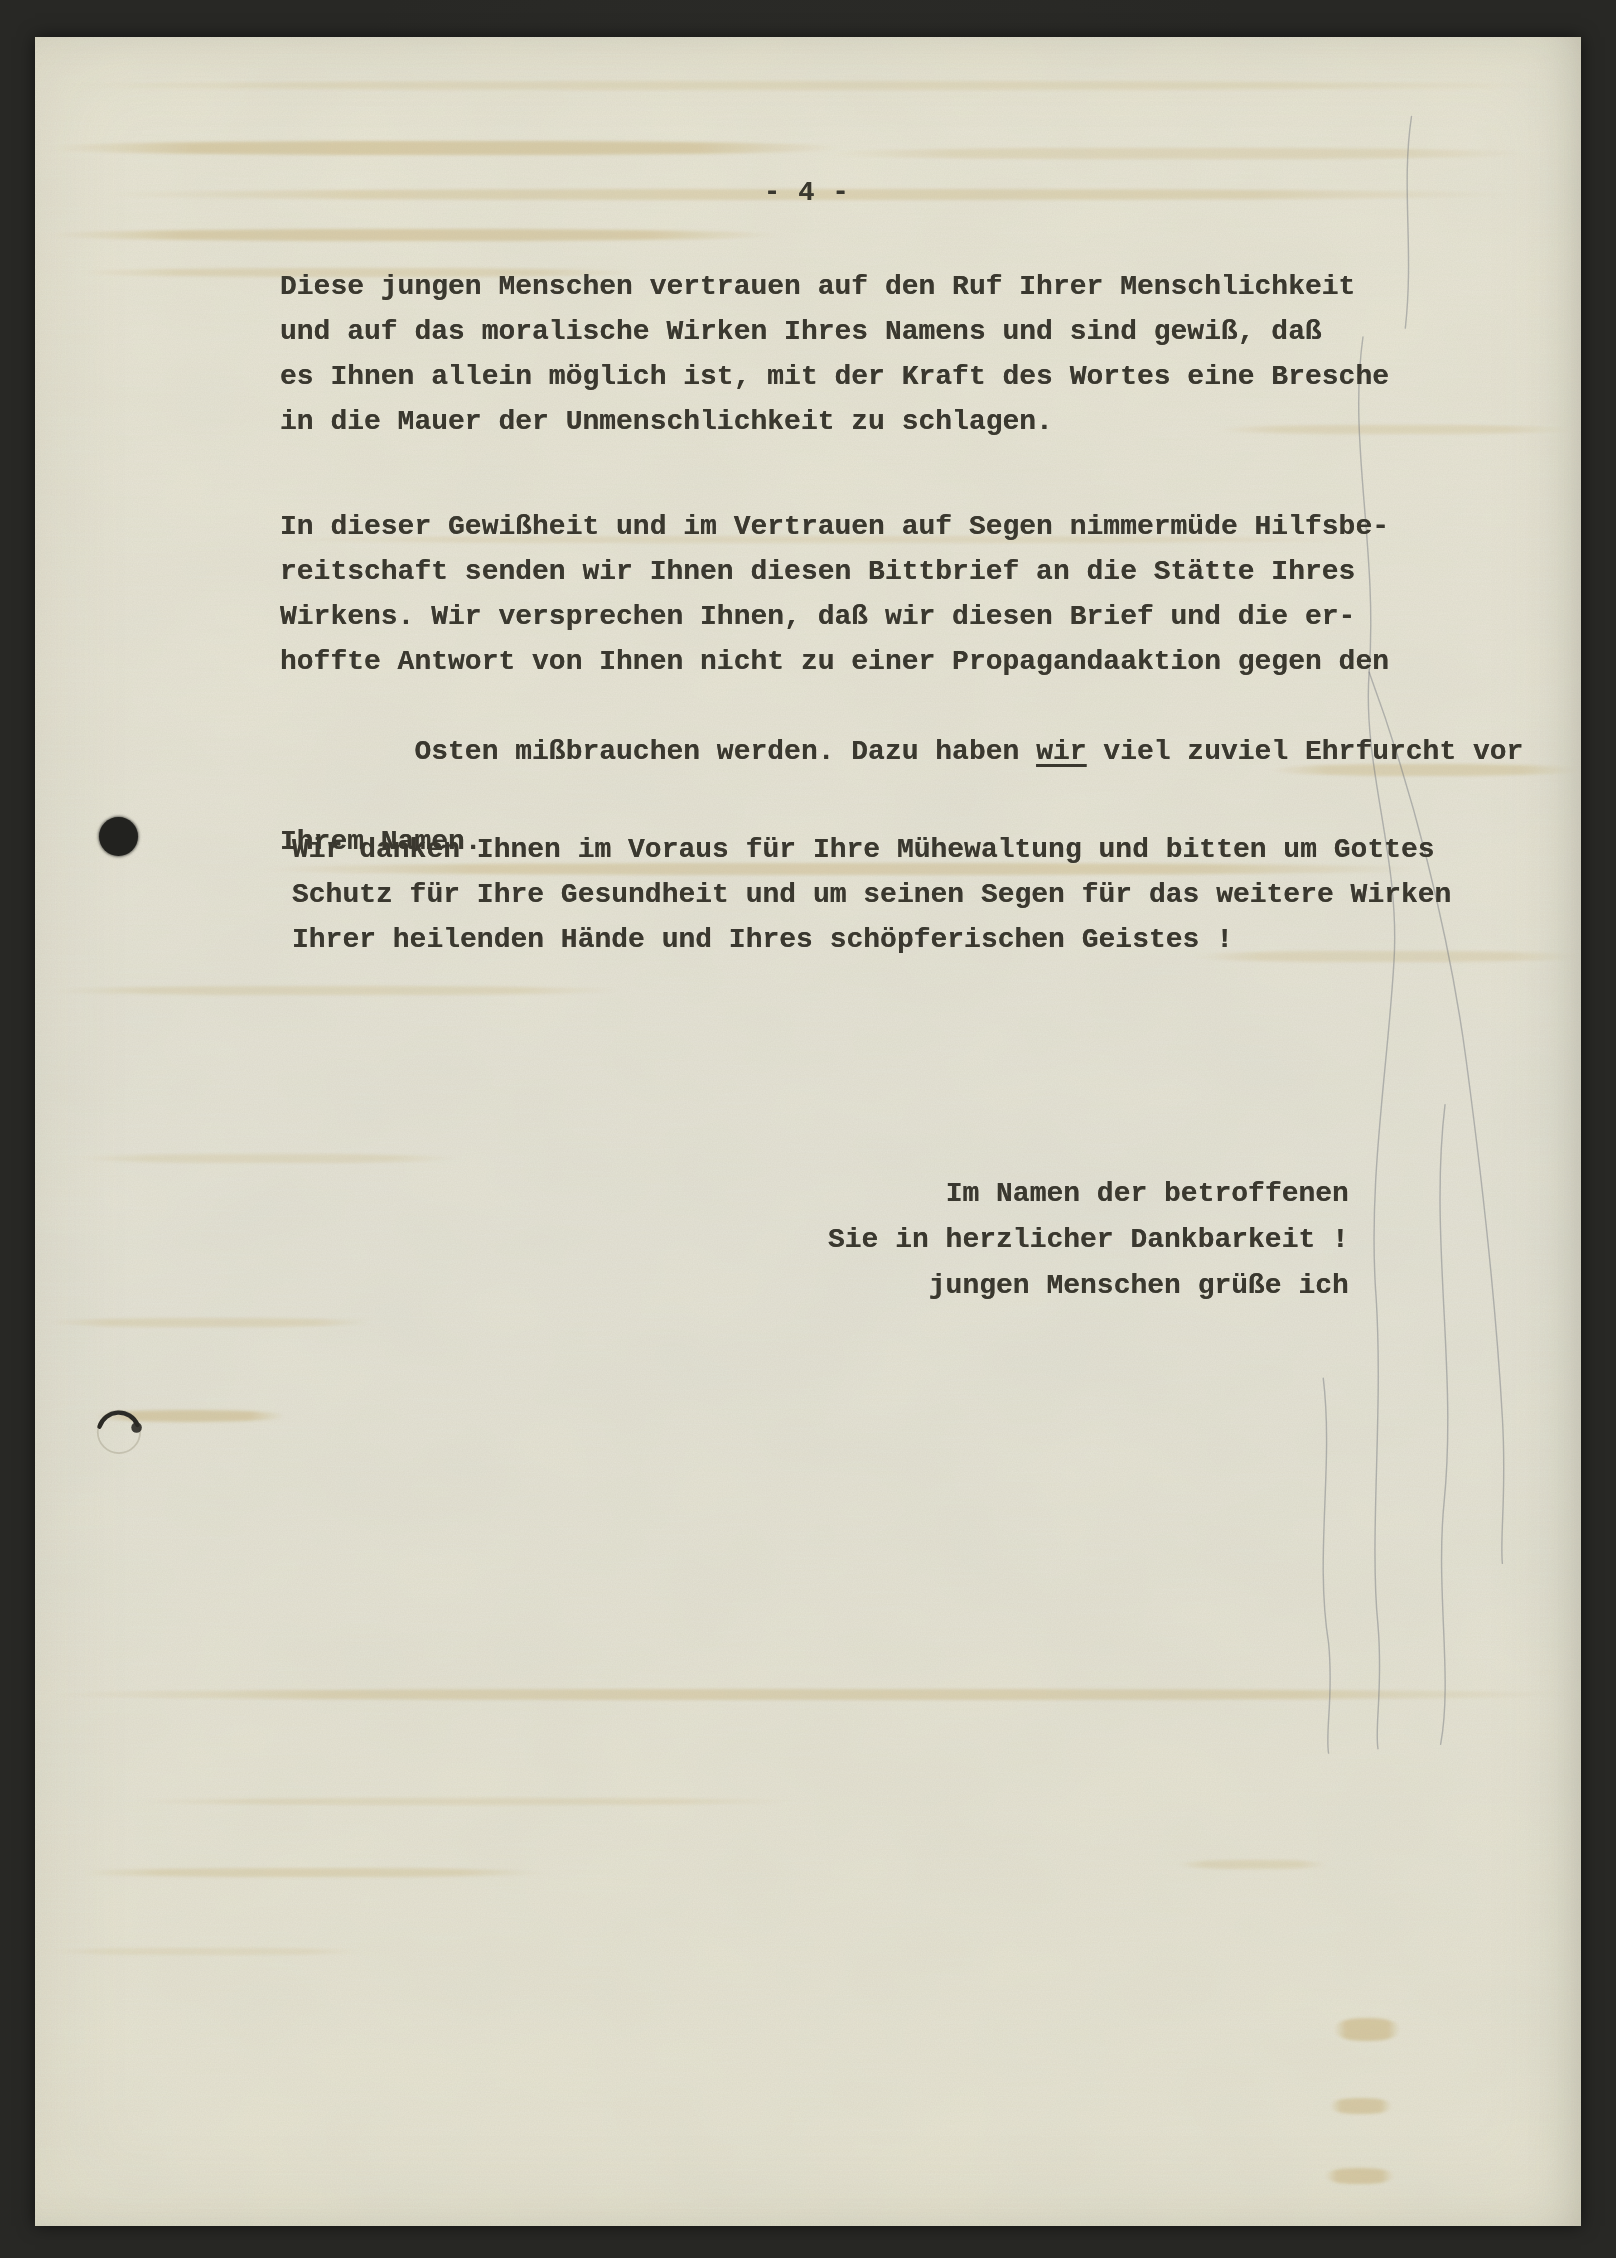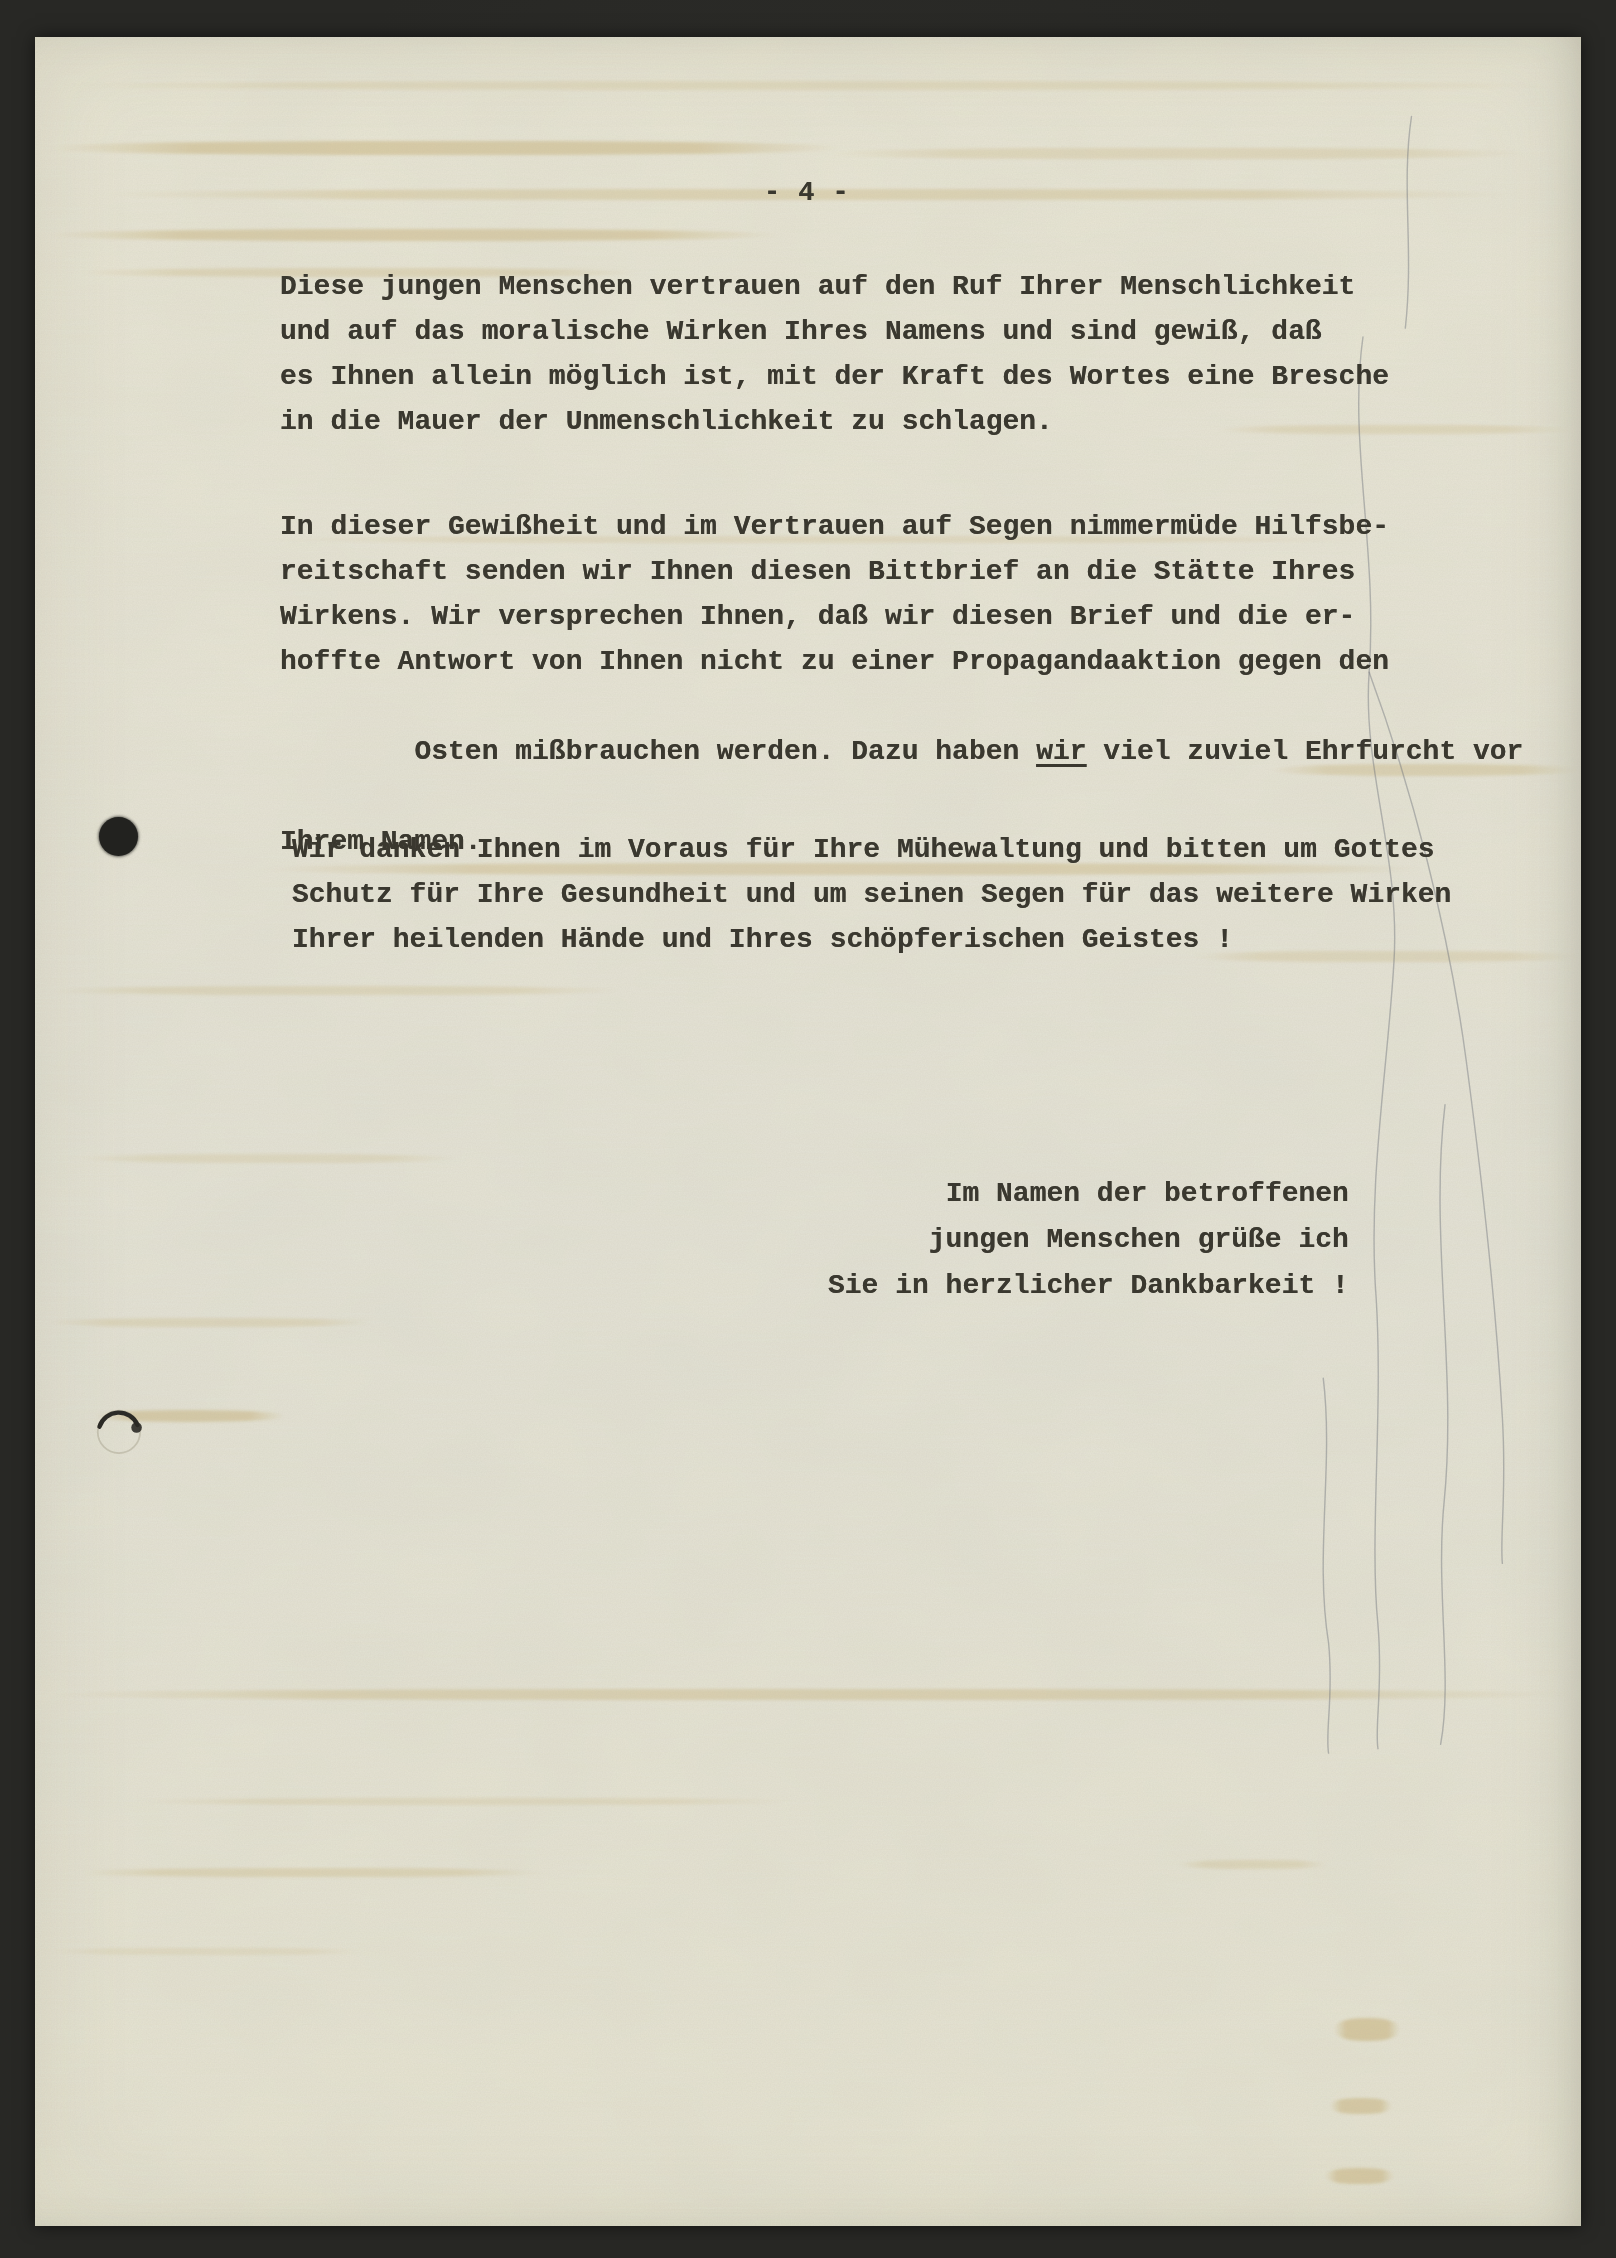--- a/index.html
+++ b/index.html
@@ -170,19 +170,19 @@
     </div>
 
     <div class="text-block" style="left:257px; top:790px;">
       <div class="tl">Wir danken Ihnen im Voraus für Ihre Mühewaltung und bitten um Gottes</div>
       <div class="tl">Schutz für Ihre Gesundheit und um seinen Segen für das weitere Wirken</div>
       <div class="tl">Ihrer heilenden Hände und Ihres schöpferischen Geistes !</div>
     </div>
 
     <div class="text-block closing-block" style="left:793px; top:1134px;">
       <div class="tl">Im Namen der betroffenen</div>
+      <div class="tl">Sie in herzlicher Dankbarkeit !</div>
       <div class="tl">jungen Menschen grüße ich</div>
-      <div class="tl">Sie in herzlicher Dankbarkeit !</div>
     </div>
 
   </div>
 </div>
 
 
 </body></html>

